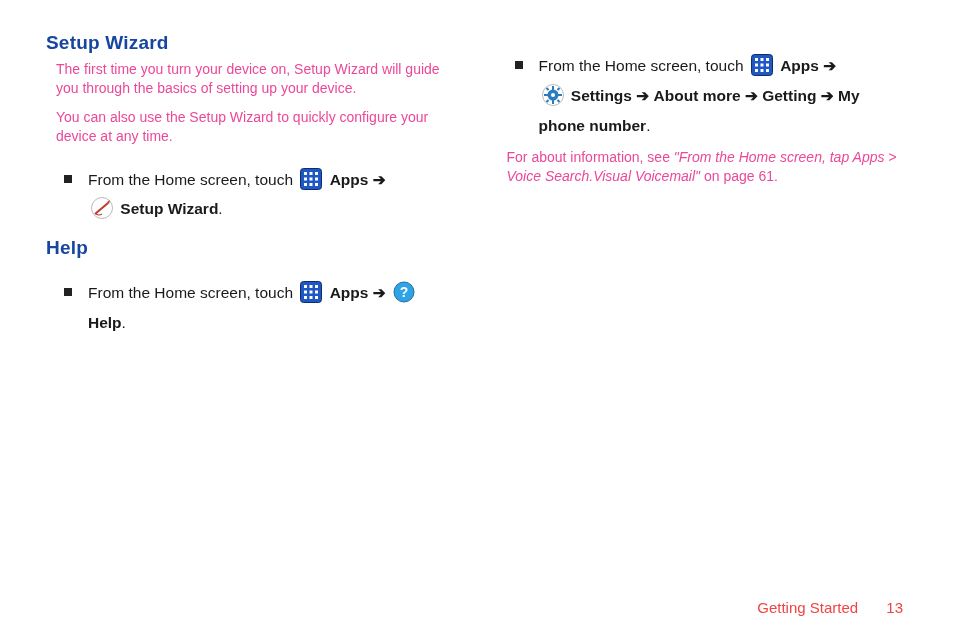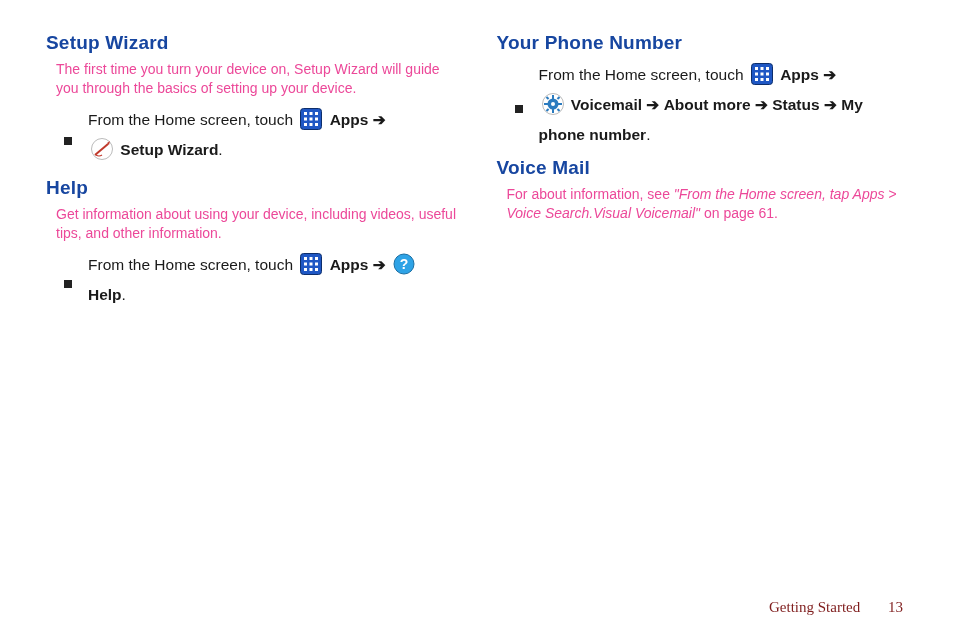--- a/index.html
+++ b/index.html
@@ -36,61 +36,60 @@
     letter-spacing: 0.2px;
   }
   p.body {
     margin: 4px 0 10px 10px;
     font-size: 14px;
     line-height: 1.35;
     font-family: Arial, Helvetica, sans-serif;
     color: #ec4899;
   }
   .step {
-    margin: 9px 0 10px 18px;
+    margin: 22px 0 10px 18px;
     font-size: 15.5px;
     line-height: 1.6;
     display: flex;
-    align-items: center;
   }
   .step .bullet {
     width: 8px; height: 8px;
     background: #222;
     margin: 7px 16px 0 0;
     flex: 0 0 auto;
   }
   .step .txt { flex: 1 1 auto; }
   .arrow { font-family: Arial, sans-serif; font-weight: bold; }
   .bold { font-weight: 700; }
   .ital { font-style: italic; }
   .icon {
     display: inline-block;
     vertical-align: -5px;
     margin: 0 3px;
   }
   .footer {
     text-align: right;
     font-size: 15px;
-    color: #7f1d1d;
+    color: #ef4444;
     padding-right: 4px;
-    font-family: Liberation Serif, serif;
   }
   .footer .chap { margin-right: 24px; }
 </style>
 </head>
 <body>
 
 <div class="page">
   <div class="cols">
 
     <div class="col">
 
       <h2 class="section">Setup Wizard</h2>
 
       <p class="body">The first time you turn your device on, Setup Wizard will guide you through the basics of setting up your device.</p>
+      <p class="body">You can also use the Setup Wizard to quickly configure your device at any time.</p>
 
       <div class="step">
         <span class="bullet"></span>
         <span class="txt">
           <span>From the Home screen, touch </span>
           <span class="icon">
             <svg width="22" height="22" viewBox="0 0 22 22">
               <rect x="0.5" y="0.5" width="21" height="21" rx="3" fill="#1f57c4" stroke="#0d2e6b"></rect>
               <g fill="#fff">
                 <rect x="4" y="4" width="3" height="3"></rect>
@@ -115,21 +114,20 @@
               <polygon points="16,5 19,3 18,7" fill="#c0392b"></polygon>
               <path d="M5 17 Q 8 19 11 17" stroke="#c0392b" stroke-width="1.2" fill="none"></path>
             </svg>
           </span>
           <span class="bold">Setup Wizard</span><span>.</span>
         </span>
       </div>
 
       <h2 class="section">Help</h2>
 
-      <p class="body">Get information about using your device, including videos, useful tips, and other information.</p>
 
       <div class="step">
         <span class="bullet"></span>
         <span class="txt">
           <span>From the Home screen, touch </span>
           <span class="icon">
             <svg width="22" height="22" viewBox="0 0 22 22">
               <rect x="0.5" y="0.5" width="21" height="21" rx="3" fill="#1f57c4" stroke="#0d2e6b"></rect>
               <g fill="#fff">
                 <rect x="4" y="4" width="3" height="3"></rect>
@@ -152,21 +150,20 @@
               <text x="11" y="16" text-anchor="middle" font-family="Arial" font-size="14" font-weight="bold" fill="#fff">?</text>
             </svg>
           </span>
           <span class="bold">Help</span><span>.</span>
         </span>
       </div>
     </div>
 
     <div class="col">
 
-      <h2 class="section">Your Phone Number</h2>
 
       <div class="step">
         <span class="bullet"></span>
         <span class="txt">
           <span>From the Home screen, touch </span>
           <span class="icon">
             <svg width="22" height="22" viewBox="0 0 22 22">
               <rect x="0.5" y="0.5" width="21" height="21" rx="3" fill="#1f57c4" stroke="#0d2e6b"></rect>
               <g fill="#fff">
                 <rect x="4" y="4" width="3" height="3"></rect>
@@ -194,31 +191,30 @@
                 <rect x="2" y="10" width="4" height="2"></rect>
                   <rect x="16" y="10" width="4" height="2"></rect>
                 <rect x="4" y="4" width="3" height="2" transform="rotate(45 5.5 5)"></rect>
                 <rect x="15" y="4" width="3" height="2" transform="rotate(-45 16.5 5)"></rect>
                 <rect x="4" y="16" width="3" height="2" transform="rotate(-45 5.5 17)"></rect>
                 <rect x="15" y="16" width="3" height="2" transform="rotate(45 16.5 17)"></rect>
               </g>
               <circle cx="11" cy="11" r="2" fill="#fff"></circle>
             </svg>
           </span>
-          <span class="bold">Voicemail</span>
+          <span class="bold">Settings</span>
           <span class="bold arrow">➔</span>
           <span class="bold">About more</span>
           <span class="bold arrow">➔</span>
-          <span class="bold">Status</span>
+          <span class="bold">Getting</span>
           <span class="bold arrow">➔</span>
           <span class="bold">My phone number</span><span>.</span>
         </span>
       </div>
 
-      <h2 class="section">Voice Mail</h2>
 
 
       <p class="body">
         <span>For about information, see </span><span class="ital">"From the Home screen, tap Apps &gt;  Voice Search.Visual Voicemail"</span><span> on page 61.</span>
       </p>
     </div>
   </div>
 
   <div class="footer">
     <span class="chap">Getting Started</span>

